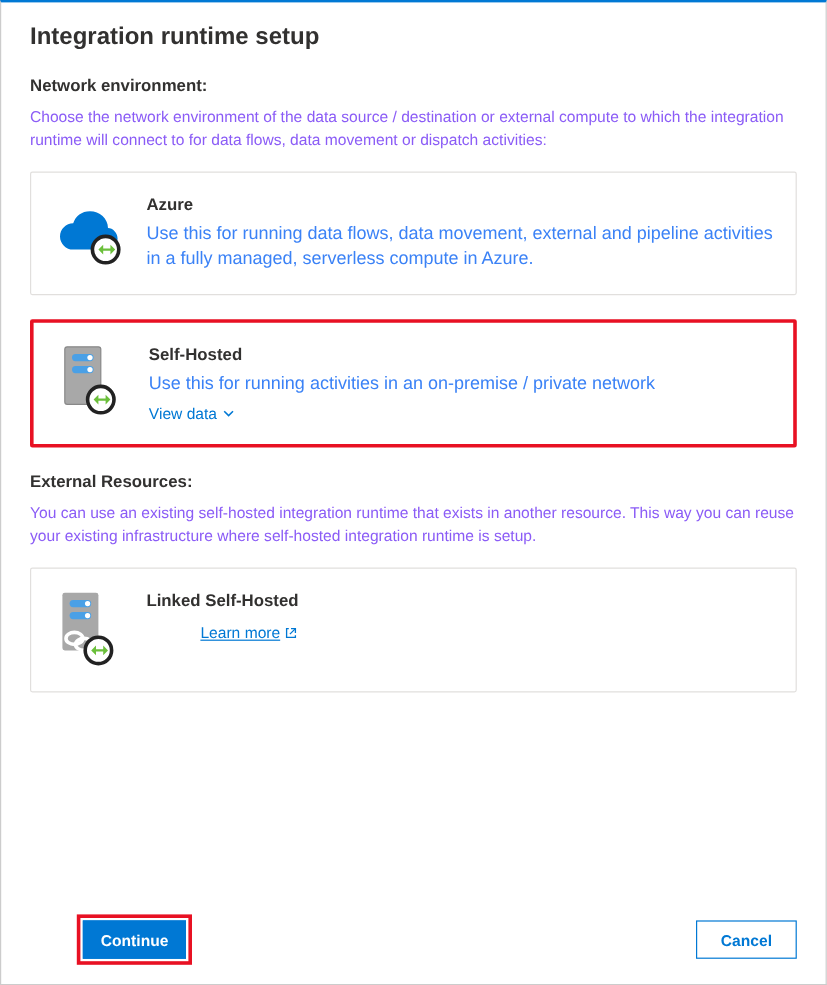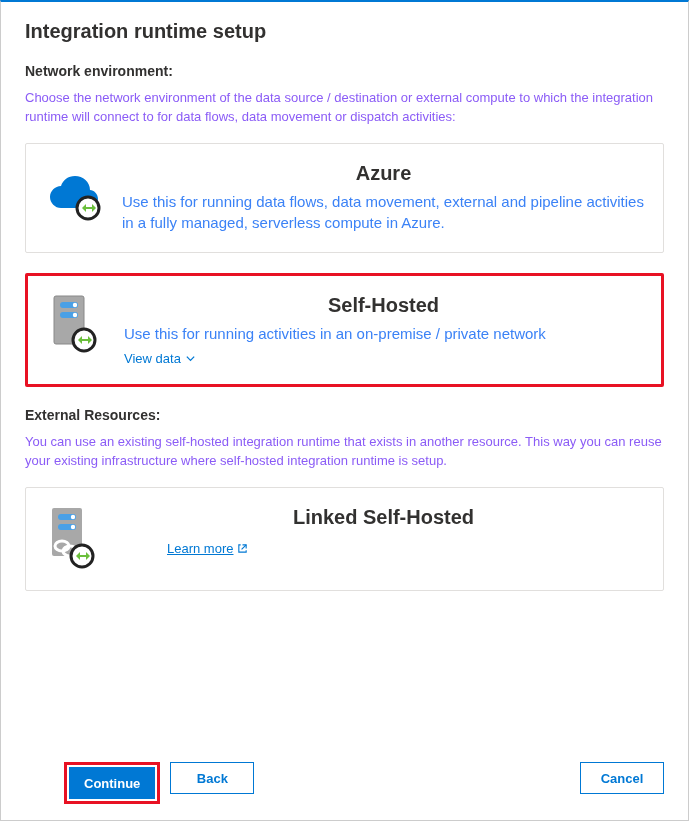--- a/index.html
+++ b/index.html
@@ -48,44 +48,44 @@
     }
     .card .icon-slot {
       width: 60px;
       flex: 0 0 60px;
       display: flex;
       align-items: flex-start;
       justify-content: center;
     }
     .card .content { flex: 1; }
     .card-title {
-      font-size: 20px;
+      font-size: 14px;
       font-weight: 600;
       margin-bottom: 6px;
-      text-align: center;
     }
     .card-desc {
       font-size: 15px;
       color: #3b82f6;
       line-height: 1.45;
     }
     .link {
       color: #0078d4;
       font-size: 13px;
       text-decoration: none;
       display: inline-flex;
       align-items: center;
       gap: 4px;
       margin-top: 6px;
       cursor: pointer;
     }
     .link.underline { text-decoration: underline; margin-left: 45px; }
     .spacer { flex: 1; }
     .footer {
       display: flex;
+      align-items: center;
       gap: 10px;
       padding-top: 10px;
       padding-left: 39px;
     }
     .btn {
       min-width: 84px;
       height: 32px;
       border: 1px solid #0078d4;
       background: #fff;
       color: #0078d4;
@@ -184,16 +184,15 @@
     </a>
   </div>
 </div>
 
 <div class="spacer"></div>
 
 <div class="footer">
   <span class="btn-outline-red">
     <button class="btn primary">Continue</button>
   </span>
-  <button class="btn">Back</button>
   <div class="footer-spacer"></div>
   <button class="btn">Cancel</button>
 </div>
 
 </body></html>

